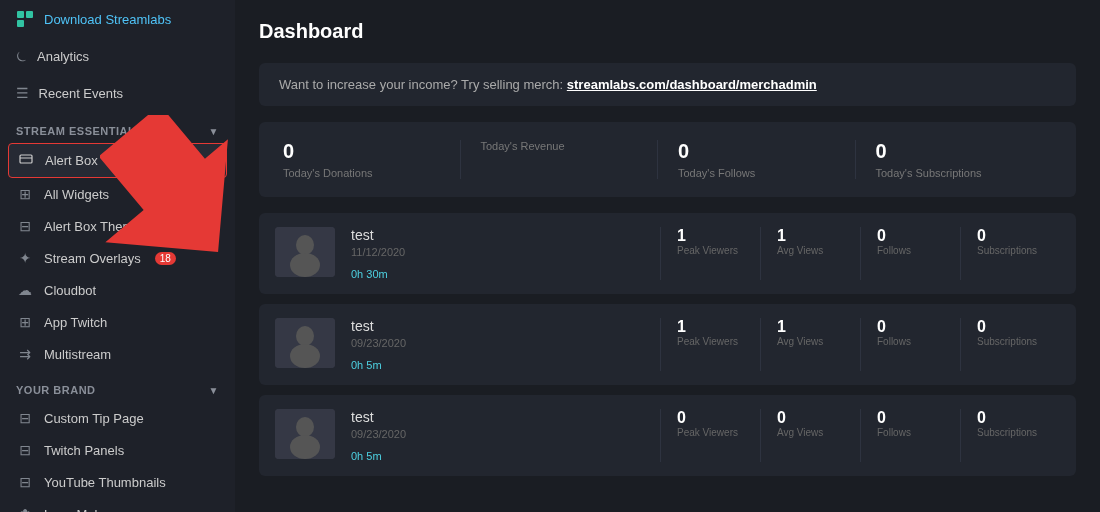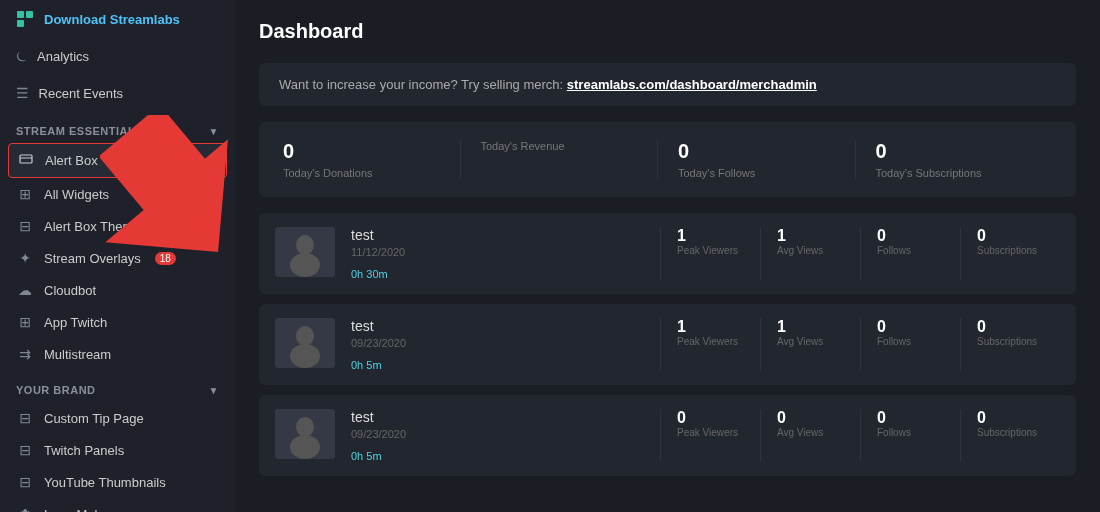--- a/index.html
+++ b/index.html
@@ -42,21 +42,20 @@
     }
     .sidebar-top-item .icon { font-size: 14px; color: #80868f; }
 
     .download-item {
       display: flex;
       align-items: center;
       gap: 10px;
       padding: 10px 16px;
       cursor: pointer;
       color: #4fc3f7;
-      font-weight: bold;
     }
     .download-item .streamlabs-logo {
       width: 18px; height: 18px;
       display: inline-flex; align-items: center; justify-content: center;
     }
 
     .section-header {
       display: flex;
       align-items: center;
       justify-content: space-between;

